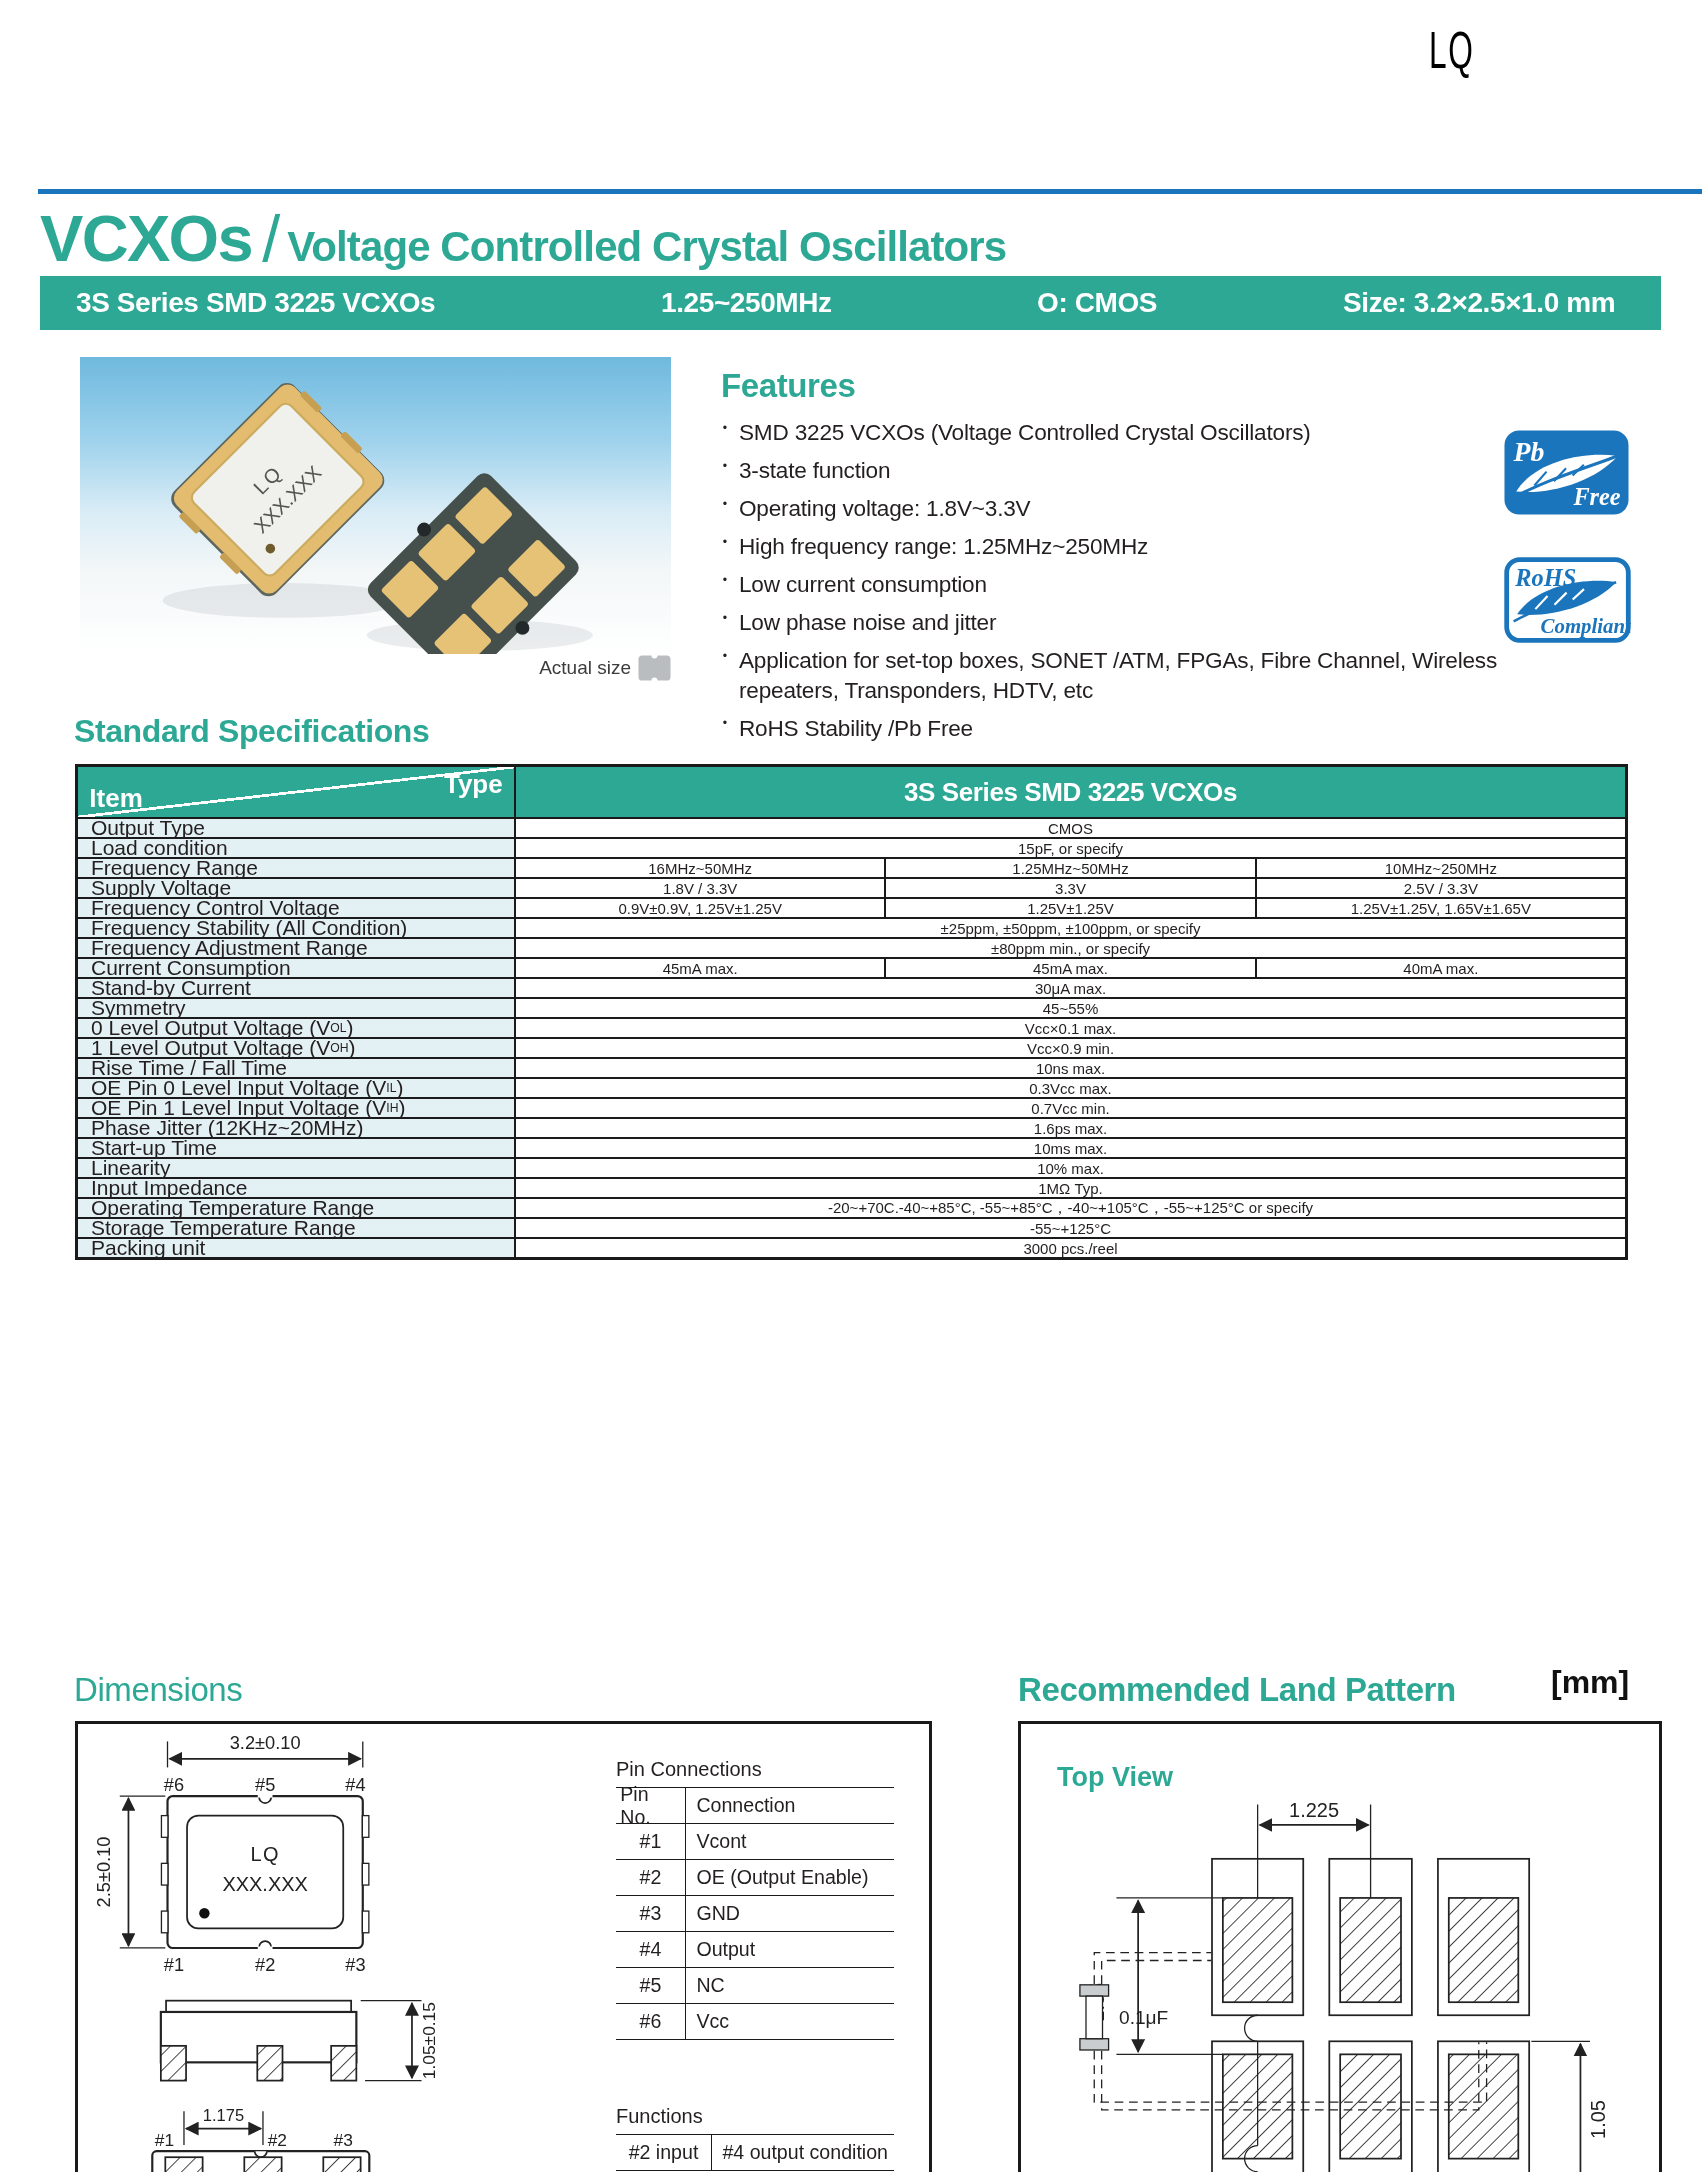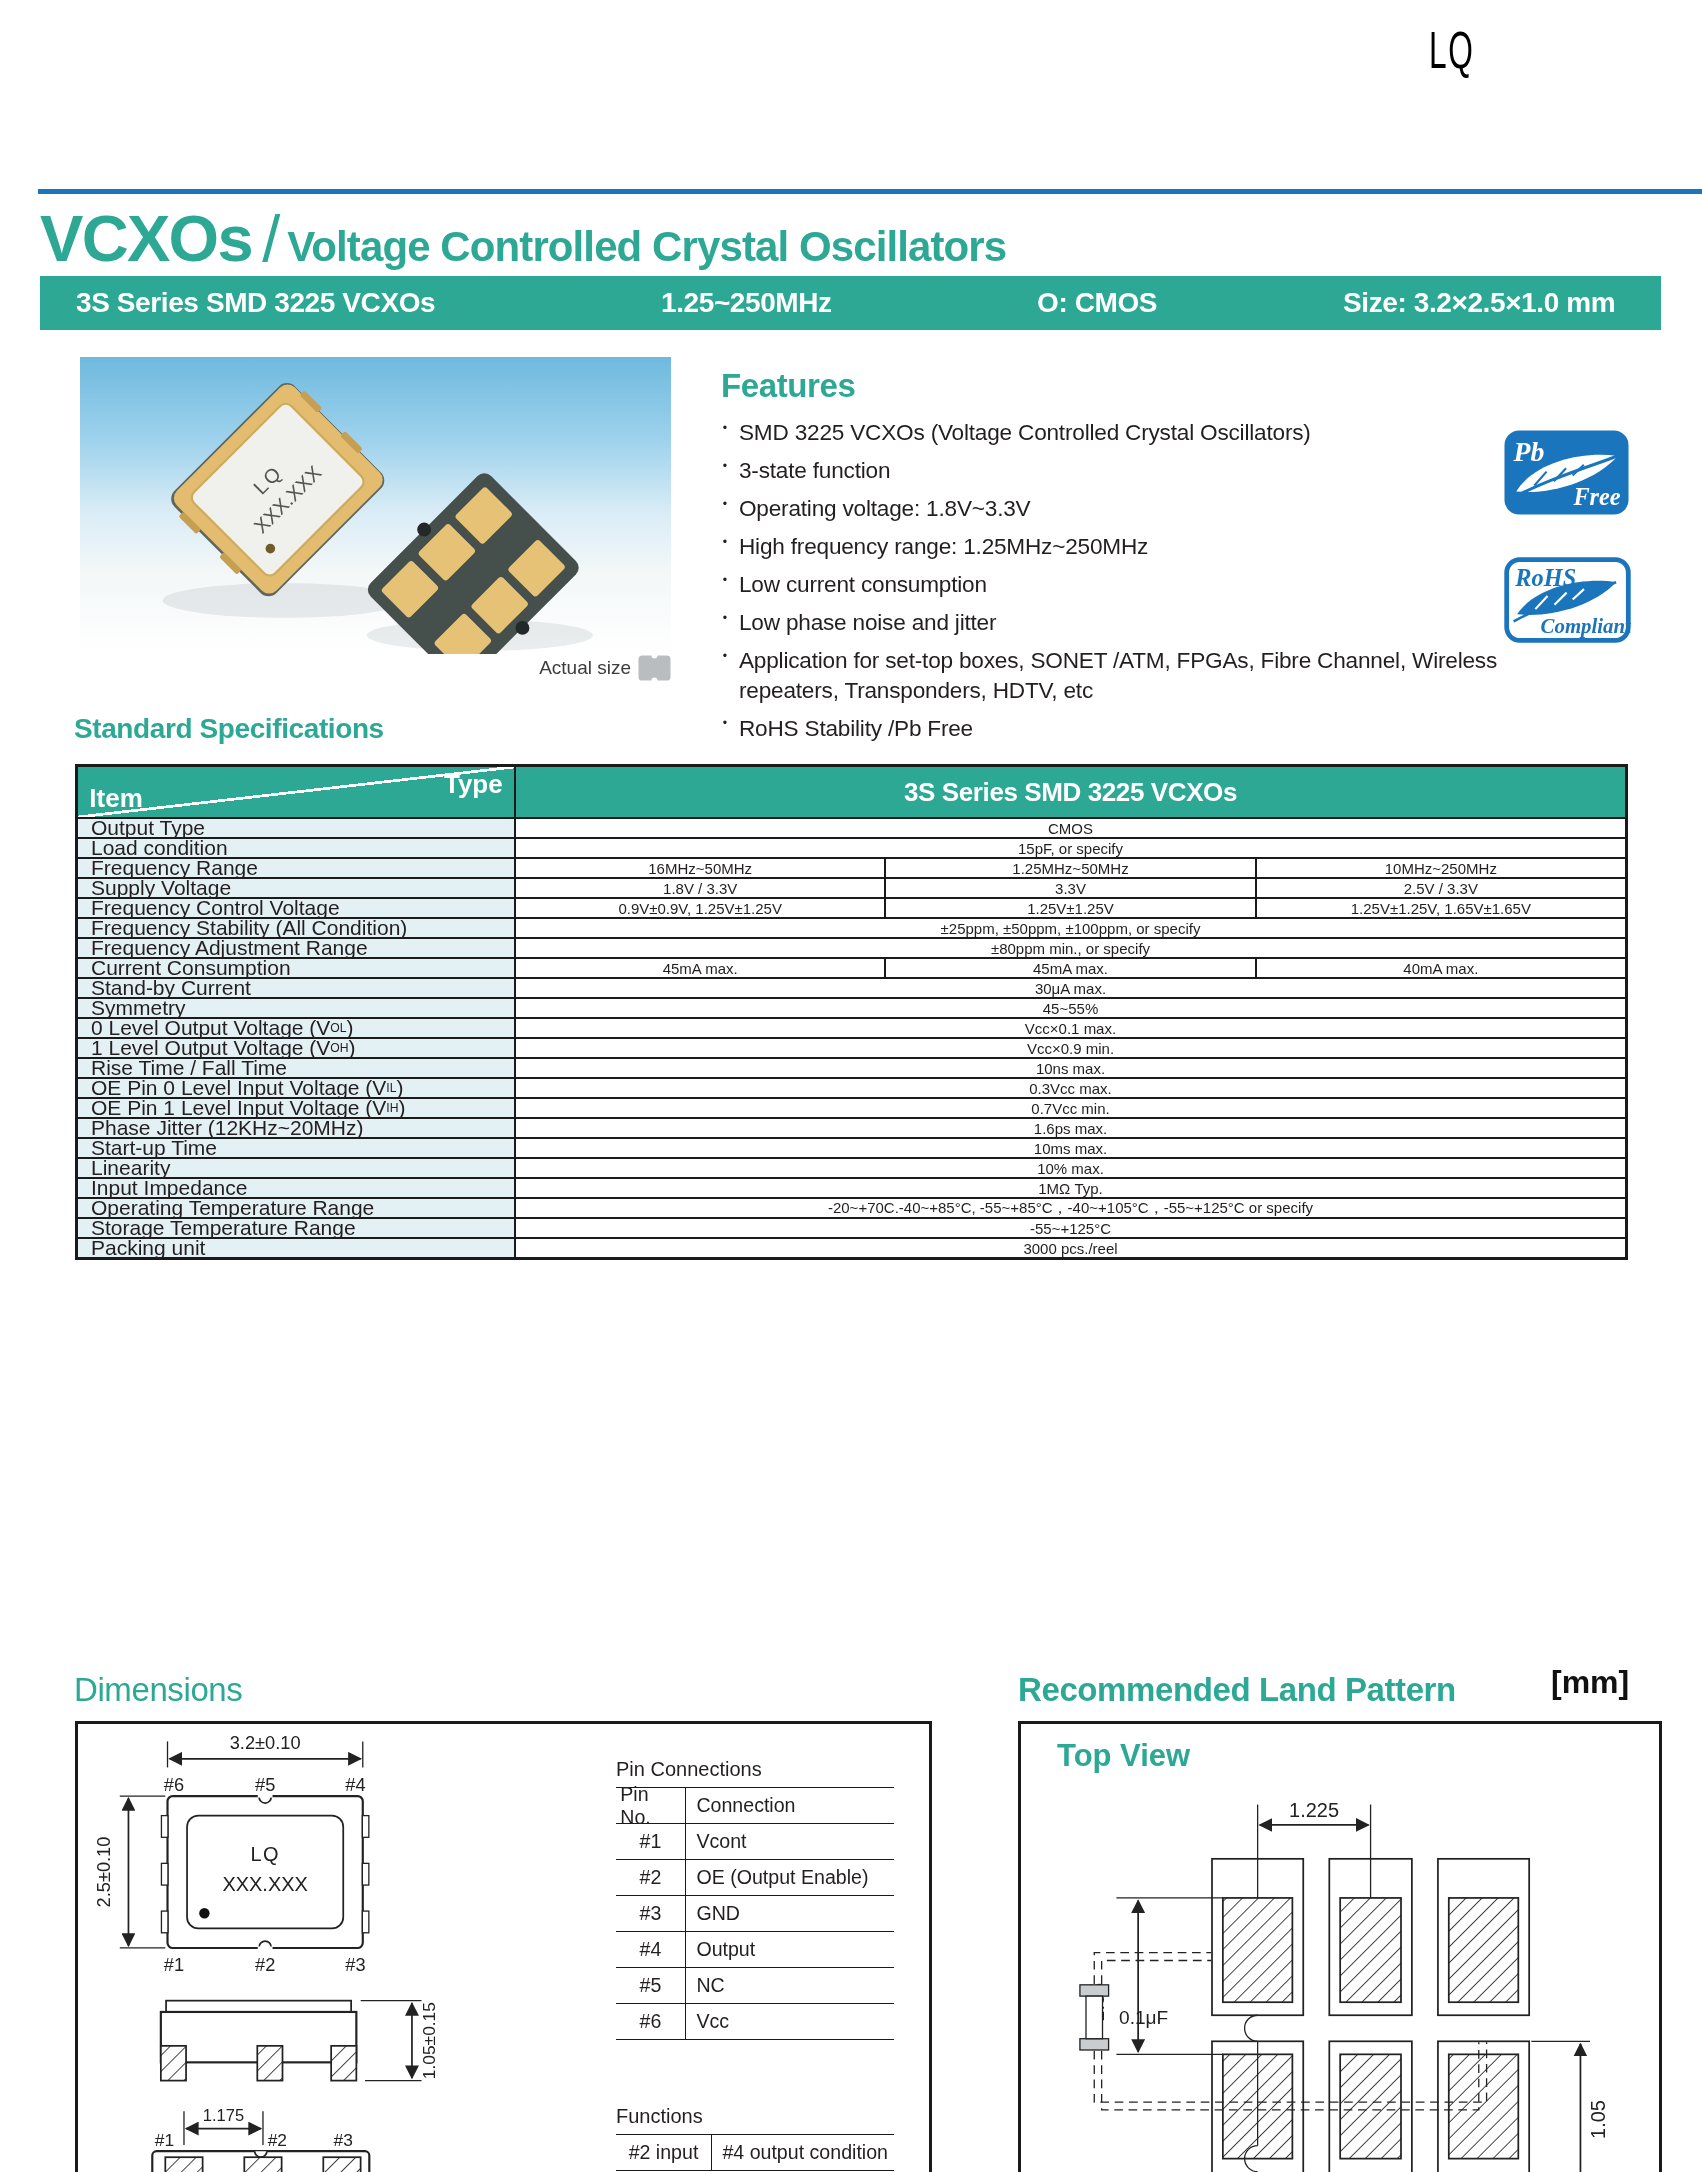--- a/index.html
+++ b/index.html
@@ -41,21 +41,21 @@
   #features-list{list-style:none;font-size:22.6px;color:var(--ink);letter-spacing:-0.2px;}
   #features-list li{position:relative;padding-left:18px;margin-bottom:8.7px;line-height:1.3;}
   #features-list li::before{content:"•";position:absolute;left:1.7px;top:0.14em;font-size:0.55em;}
 
   
   .badge{position:absolute;}
   .badge-pb{left:1504px;top:430px;width:125px;height:85px;}
   .badge-rohs{left:1504px;top:557px;width:127px;height:86px;}
 
   
-  .spec-head{position:absolute;left:74px;top:713px;font-size:28px;font-weight:700;color:var(--teal);letter-spacing:-0.4px;}
+  .spec-head{position:absolute;left:74px;top:713px;font-size:32px;font-weight:700;color:var(--teal);letter-spacing:-0.4px;}
   .spec-table{position:absolute;left:75px;top:764px;width:1553px;border:3.9px solid var(--line);background:#fff;}
   .spec-header{display:flex;height:50px;background:var(--teal);}
   .diag-cell{position:relative;flex:none;width:438px;border-right:2.2px solid var(--line);
              background:linear-gradient(to bottom right,transparent 48.6%,#fff 48.6%,#fff 51.4%,transparent 51.4%);}
   .diag-type{position:absolute;top:1.7px;right:11.3px;color:#fff;font-weight:700;font-size:26px;}
   .diag-item{position:absolute;bottom:2.6px;left:11.3px;color:#fff;font-weight:700;font-size:26px;}
   .head-title{flex:1;display:flex;align-items:center;justify-content:center;color:#fff;font-weight:700;font-size:26px;letter-spacing:-0.4px;}
   .spec-hrow{display:flex;height:20px;border-top:2.6px solid var(--line);text-align:right;}
   .label-cell{flex:none;width:438px;background:var(--tint);border-right:2.2px solid var(--line);
               display:flex;align-items:center;padding-left:13px;font-size:21px;white-space:nowrap;}
@@ -63,21 +63,21 @@
   .value-cell.bordered{border-left:2.2px solid var(--line);}
   sub{font-size:58%;line-height:0;}
 
   
   .dim-head{position:absolute;left:74px;top:1671px;font-size:33px;font-weight:400;color:var(--teal);letter-spacing:-0.4px;}
   .lp-head{position:absolute;left:1018px;top:1671px;font-size:33px;font-weight:700;color:var(--teal);letter-spacing:-0.4px;}
   .mm-label{position:absolute;left:1551px;top:1664px;font-size:32px;font-weight:700;color:#111;}
   .dim-box{position:absolute;left:75px;top:1721px;width:857px;height:596px;border:3.5px solid var(--line);background:#fff;}
   .lp-box{position:absolute;left:1018px;top:1721px;width:644px;height:596px;border:3.5px solid var(--line);background:#fff;}
   .dim-box svg,.lp-box svg{position:absolute;}
-  .lp-view{position:absolute;left:36px;top:14px;font-size:31px;font-weight:700;color:var(--teal);}
+  .lp-view{position:absolute;left:36px;top:38px;font-size:27px;font-weight:700;color:var(--teal);}
 
   
   .mini-table{position:absolute;font-size:19.6px;color:var(--ink);}
   .pin-table{left:538px;top:34px;width:278px;}
   .fn-table{left:538px;top:381px;width:278px;}
   .mini-title{font-size:20px;padding-bottom:6px;border-bottom:1.3px solid var(--line);}
   .mini-row{display:flex;border-bottom:1.3px solid var(--line);align-items:stretch;}
   .mini-row .c1{flex:none;display:flex;align-items:center;justify-content:center;border-right:1.3px solid var(--line);padding:0 4.3px;}
   .mini-row .c2{flex:1;display:flex;align-items:center;padding-left:10.4px;}
   .pin-table .mini-row{height:36px;}

